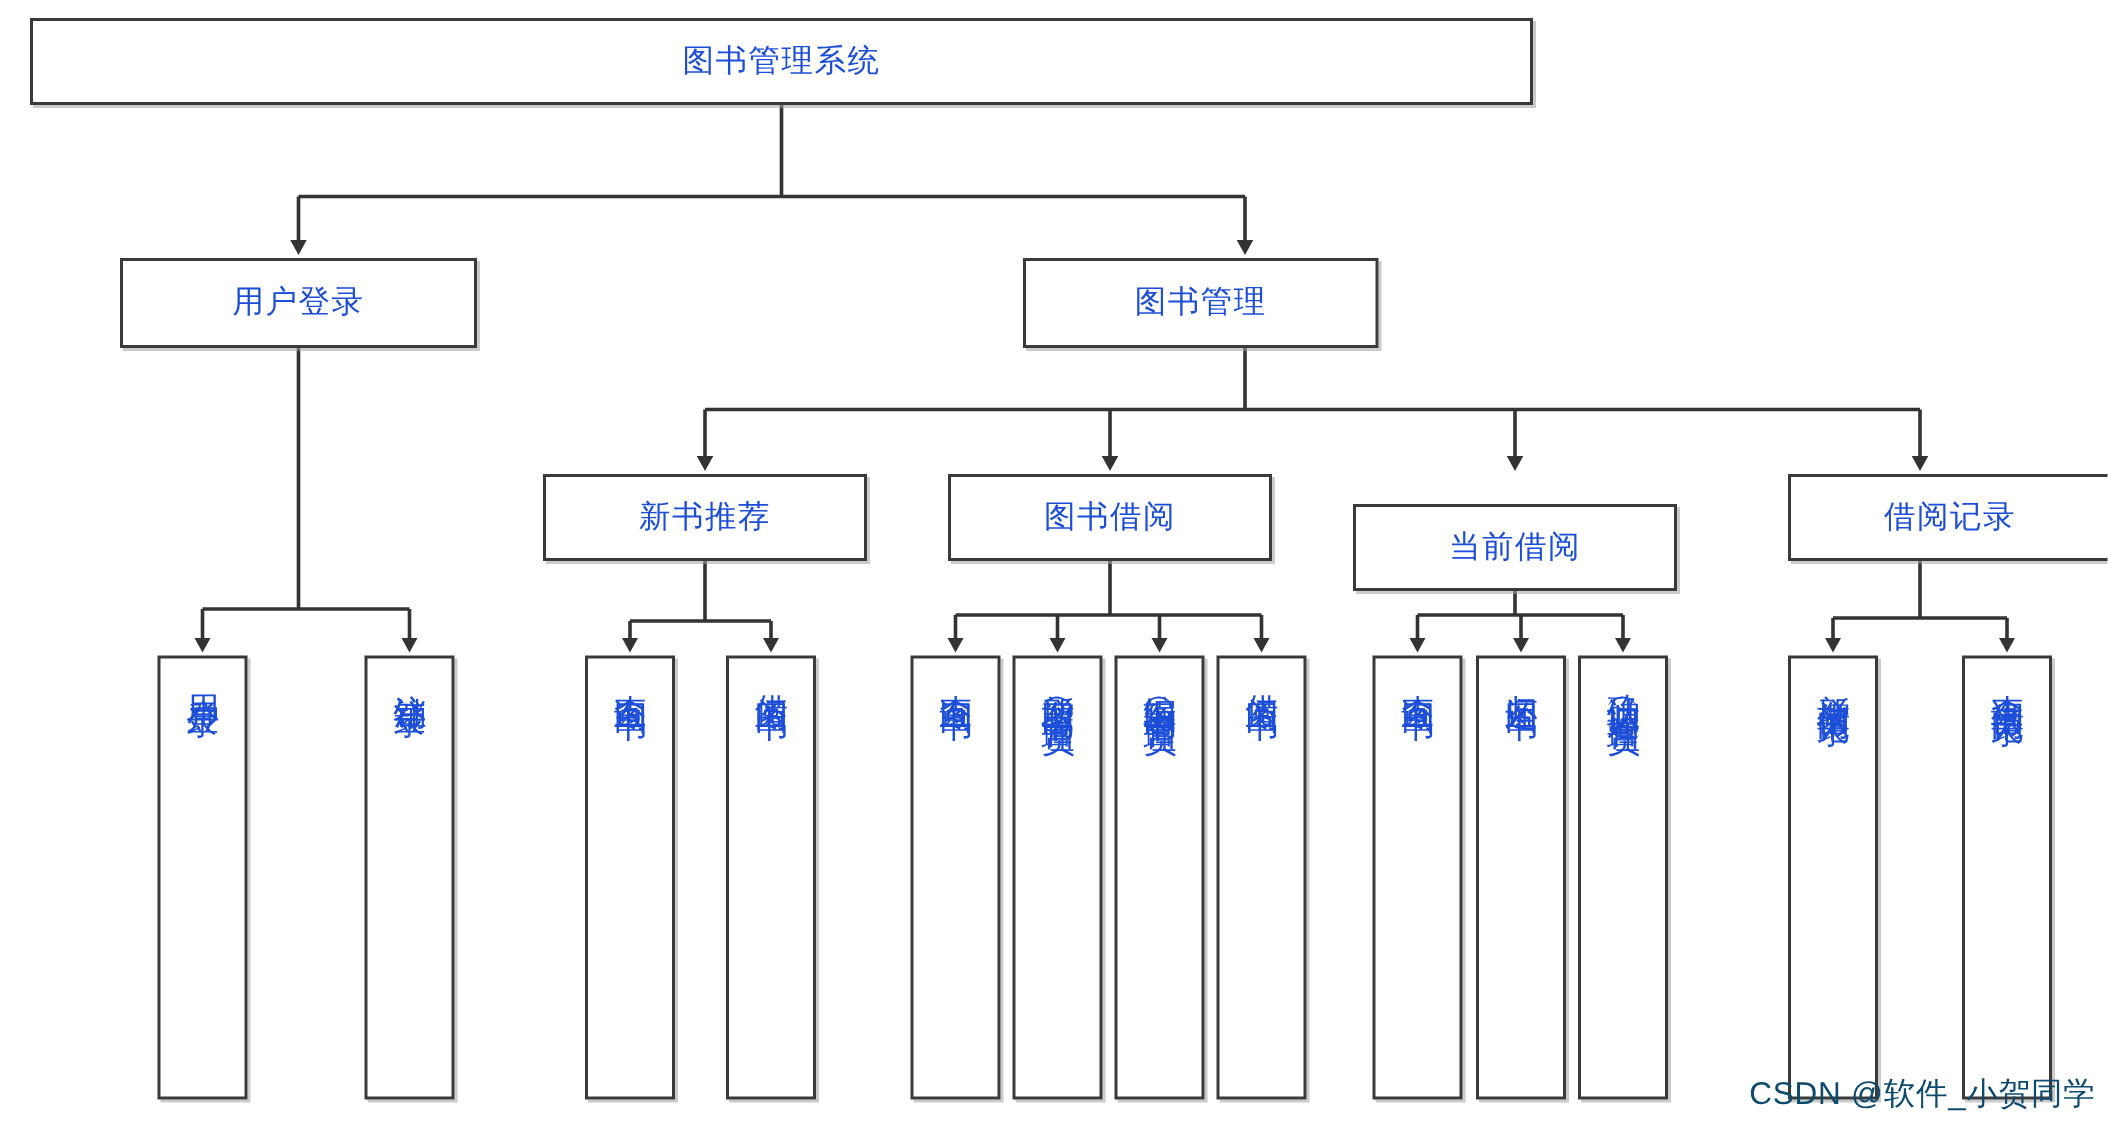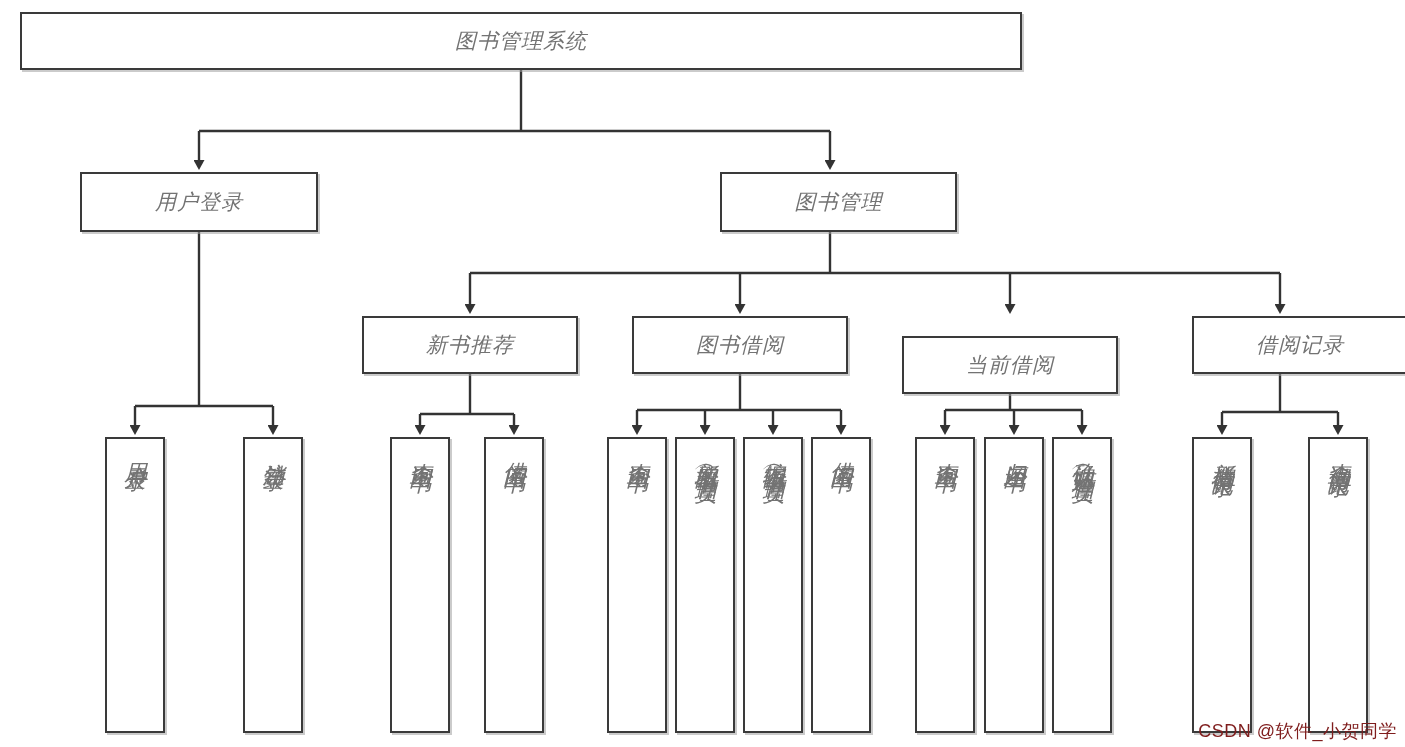--- a/index.html
+++ b/index.html
@@ -4,27 +4,27 @@
 <style>
   html,body{margin:0;padding:0;background:#ffffff;}
   body{width:1405px;height:747px;overflow:hidden;
        font-family:"Liberation Sans","DejaVu Sans",sans-serif;}
   #canvas{position:relative;width:1405px;height:747px;background:#fff;}
   svg.layer{position:absolute;left:0;top:0;width:1405px;height:747px;}
   .node{position:absolute;box-sizing:border-box;background:#ffffff;
         border:2.2px solid #3a3a3a;
         box-shadow:2px 2px 0 rgba(160,160,160,.55);
         display:flex;align-items:center;justify-content:center;}
-  .node span{color:#737373;line-height:1.12;text-align:center;white-space:pre-line;font-style:italic;}
+  .node span{color:#1d4ed8;line-height:1.12;text-align:center;white-space:pre-line;}
   .node.h span{font-size:21px;letter-spacing:1px;}
   .node.v{padding:6px 0;align-items:flex-start;justify-content:center;}
   .node.v span{writing-mode:vertical-rl;text-orientation:upright;
                font-size:22px;letter-spacing:3px;}
-  #watermark{position:absolute;right:8px;bottom:4px;color:#7f1d1d;
-             font-size:18px;letter-spacing:.5px;user-select:none;}
+  #watermark{position:absolute;right:8px;bottom:4px;color:#0c4a6e;
+             font-size:21px;letter-spacing:.5px;user-select:none;}
 </style>
 </head>
 <body>
 
 <div id="canvas">
 
   <svg class="layer" viewBox="0 0 1405 747">
     <defs>
       <marker id="ah" markerWidth="10" markerHeight="11" refX="1" refY="5.5" orient="auto" markerUnits="userSpaceOnUse">
         <path d="M0,0 L10,5.5 L0,11 Z" fill="#333333"></path>
@@ -74,21 +74,21 @@
     </g>
   </svg>
 
   <div class="node h" id="n-root" style="left: 20px; top: 12px; width: 1002px; height: 58px;">
     <span>图书管理系统</span>
   </div>
 
   <div class="node h" id="n-l2-0" style="left: 80px; top: 172px; width: 238px; height: 60px;">
     <span>用户登录</span>
   </div>
-  <div class="node h" id="n-l2-1" style="left: 720px; top: 172px; width: 237px; height: 60px;">
+  <div class="node h" id="n-l2-1" style="left: 682px; top: 172px; width: 237px; height: 60px;">
     <span>图书管理</span>
   </div>
 
   <div class="node h" id="n-l3-1" style="left: 632px; top: 316px; width: 216px; height: 58px;">
     <span>图书借阅</span>
   </div>
   <div class="node h" id="n-l3-0" style="left: 362px; top: 316px; width: 216px; height: 58px;">
     <span>新书推荐</span>
   </div>
   <div class="node h" id="n-l3-2" style="left: 902px; top: 336px; width: 216px; height: 58px;">

